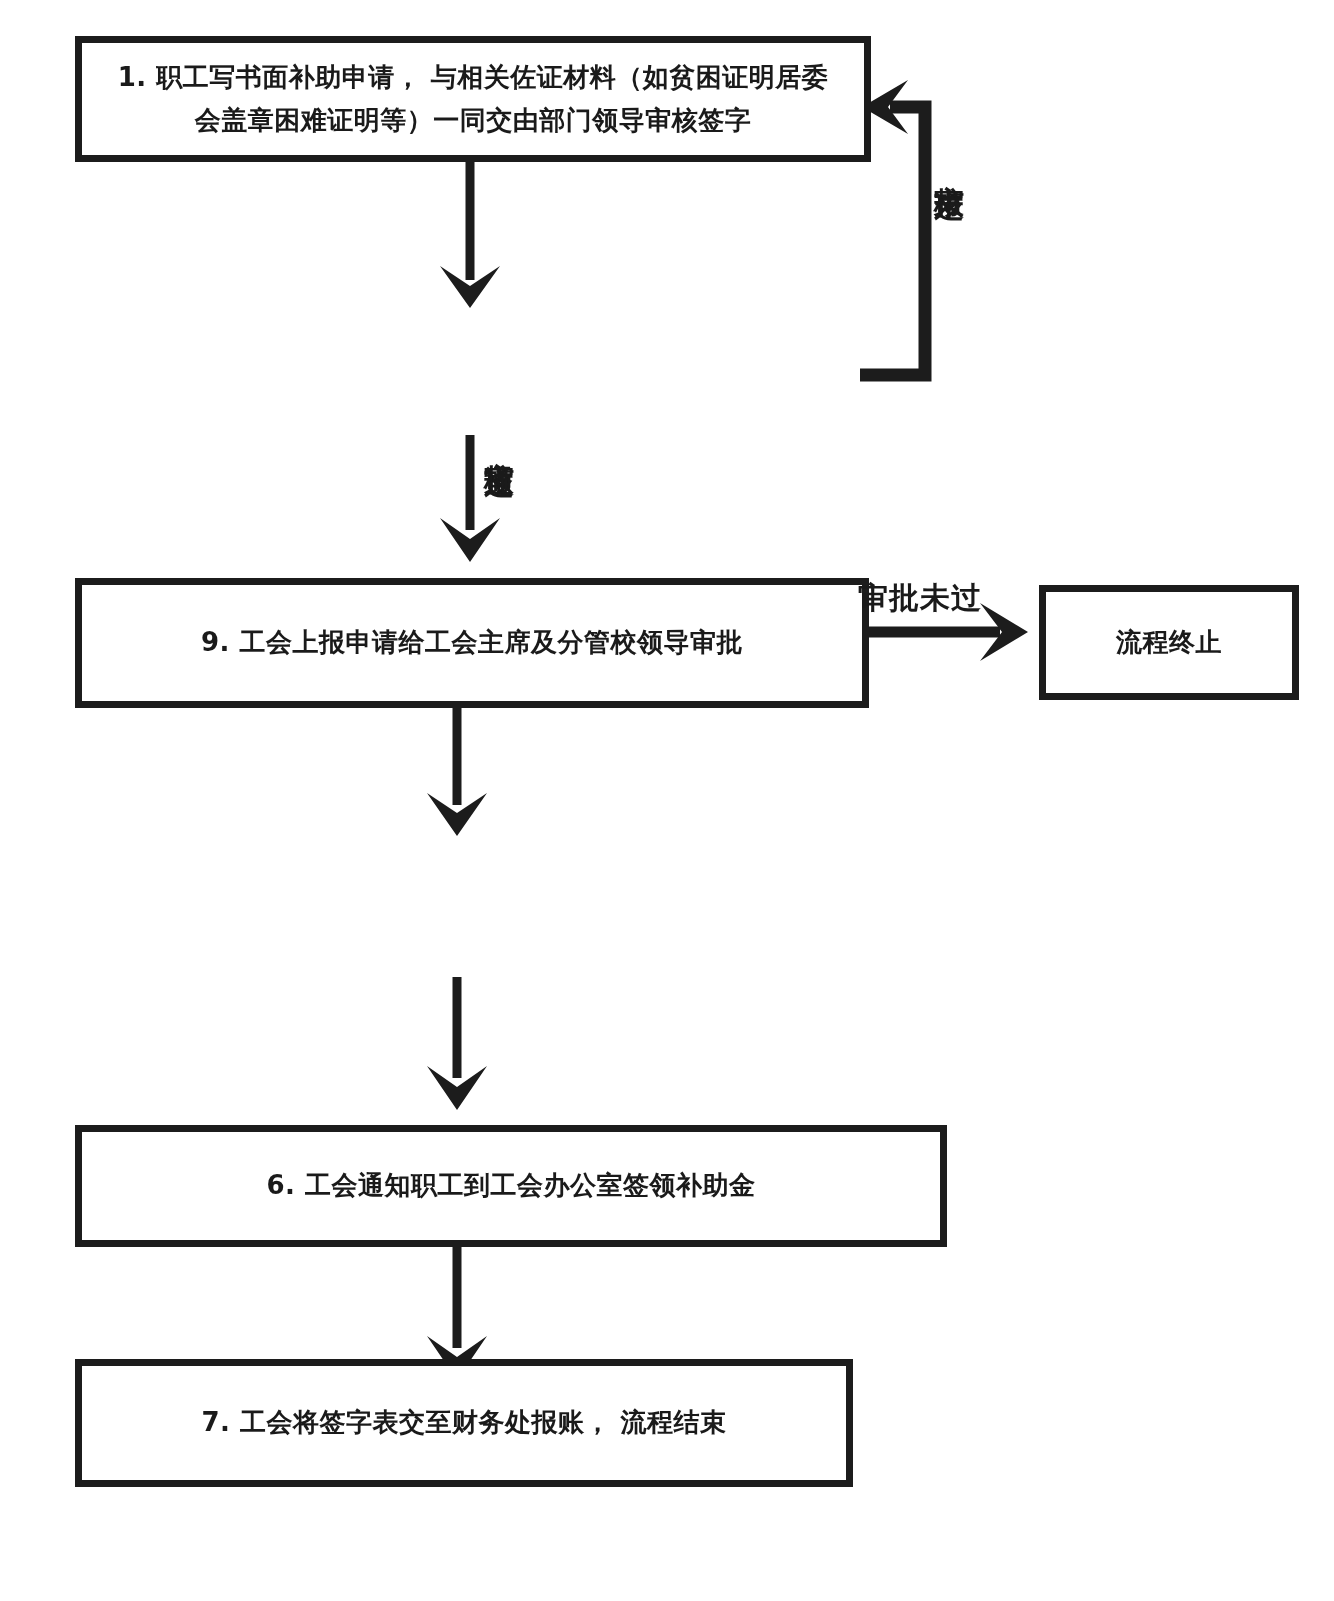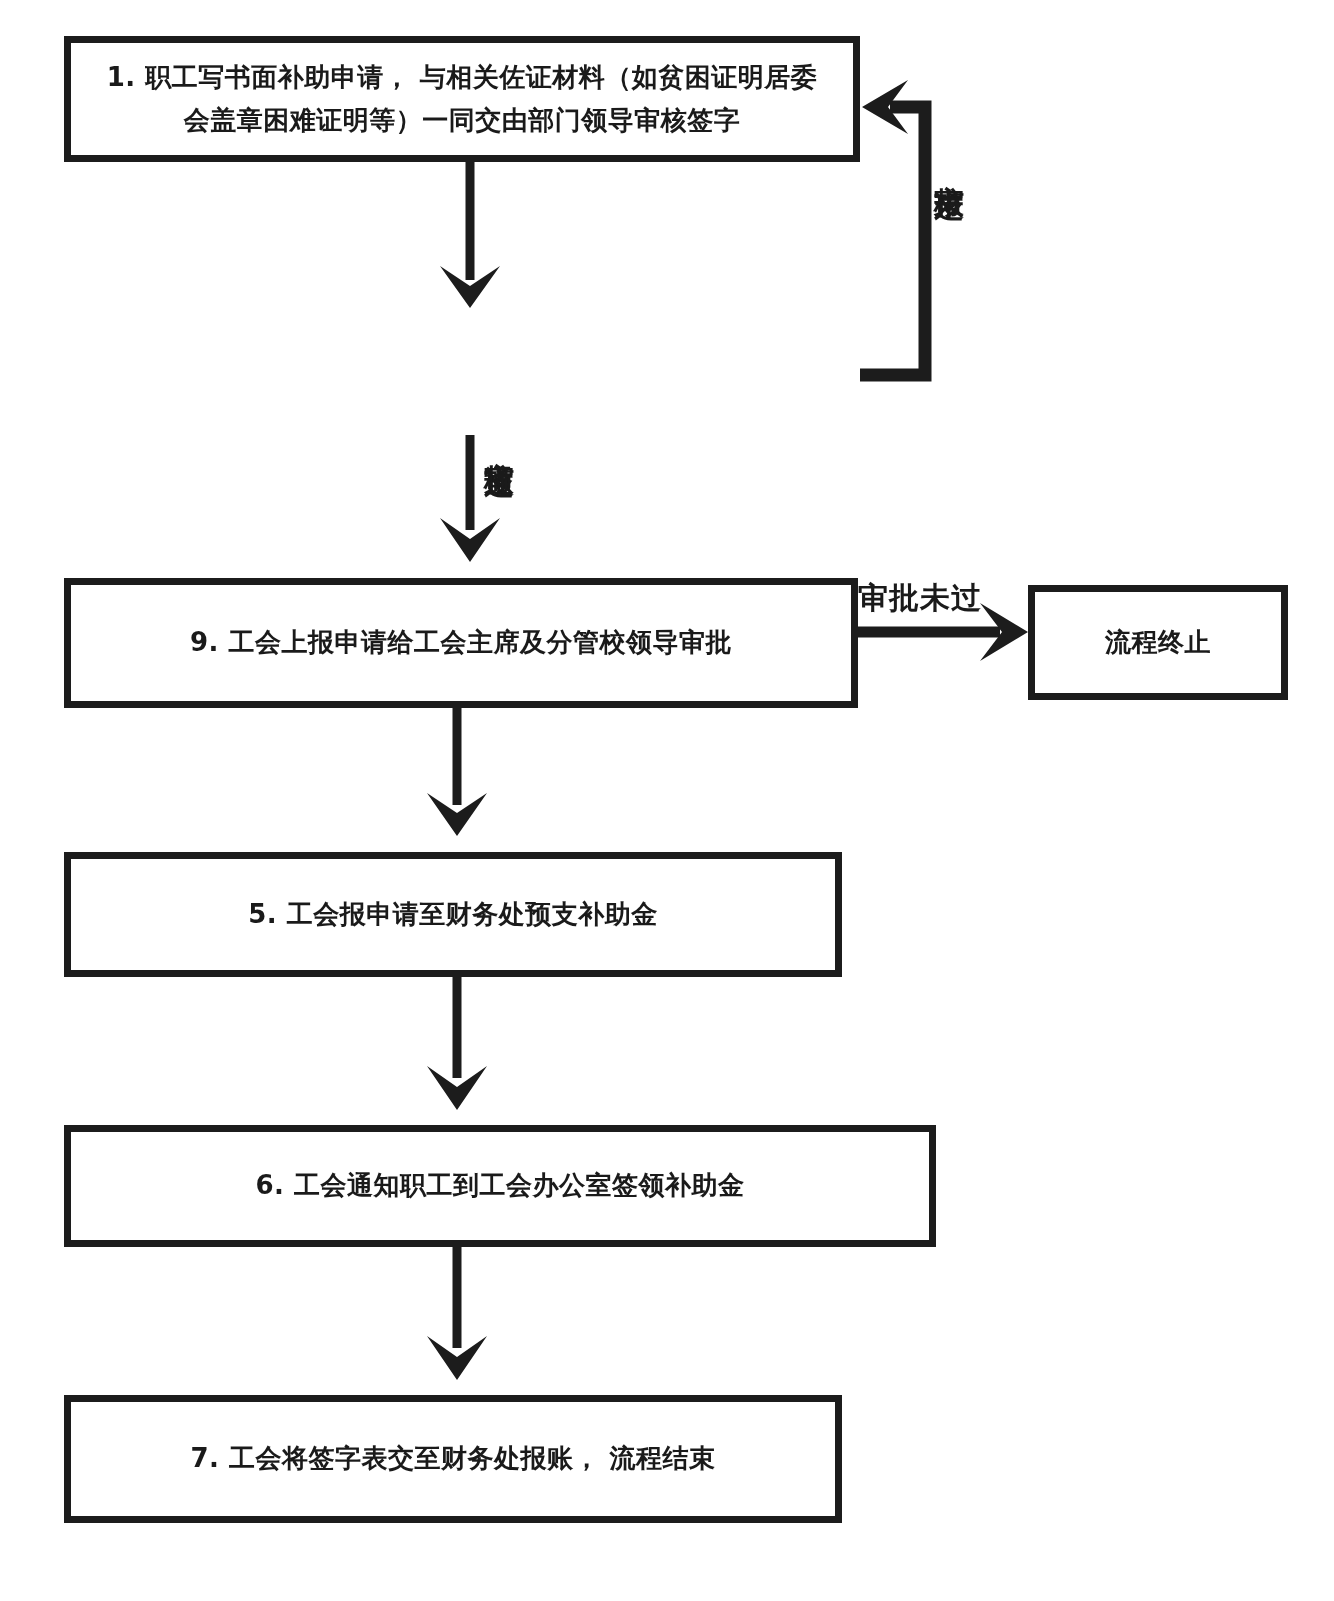--- a/index.html
+++ b/index.html
@@ -20,20 +20,21 @@
   }
   .node {
     position: absolute;
     box-sizing: border-box;
     border: 7px solid #1c1c1c;
     background: #ffffff;
     display: flex;
     align-items: center;
     justify-content: center;
     text-align: center;
+    margin-left: 11px;
   }
   .node-text {
     font-family: "DejaVu Sans", "Liberation Sans", sans-serif;
     font-weight: 700;
     font-size: 26px;
     line-height: 1.65;
     color: #1a1a1a;
     letter-spacing: 0.5px;
     padding: 0 26px;
     white-space: pre-line;
@@ -41,21 +42,21 @@
   .node-text.single {
     line-height: 1.3;
   }
 
   
   #box1 { left: 64px;   top: 36px;   width: 796px;  height: 126px; }
   #box2 { left: 64px;   top: 308px;  width: 796px;  height: 127px; }
   #box4 { left: 64px;   top: 578px;  width: 794px;  height: 130px; }
   #box5 { left: 64px;   top: 852px;  width: 778px;  height: 125px; }
   #box6 { left: 64px;   top: 1125px; width: 872px;  height: 122px; }
-  #box7 { left: 64px;   top: 1395px; width: 778px;  height: 128px; }
+  #box7 { left: 64px;   top: 1359px; width: 778px;  height: 128px; }
   #boxend { left: 1028px; top: 585px; width: 260px; height: 115px; }
 
   
   .vlabel {
     position: absolute;
     font-family: "DejaVu Sans", "Liberation Sans", sans-serif;
     font-weight: 700;
     font-size: 30px;
     color: #1a1a1a;
     writing-mode: vertical-rl;
@@ -136,23 +137,20 @@
   <div class="node" id="box1">
     <span class="node-text">1. 职工写书面补助申请，  与相关佐证材料（如贫困证明居委
 会盖章困难证明等）一同交由部门领导审核签字</span>
   </div>
 
 
   <div class="node" id="box4">
     <span class="node-text single">9. 工会上报申请给工会主席及分管校领导审批</span>
   </div>
 
-  <div class="node" id="box5">
-    <span class="node-text single">5. 工会报申请至财务处预支补助金</span>
-  </div>
 
   <div class="node" id="box6">
     <span class="node-text single">6. 工会通知职工到工会办公室签领补助金</span>
   </div>
 
   <div class="node" id="box7">
     <span class="node-text single">7. 工会将签字表交至财务处报账，  流程结束</span>
   </div>
 
   <div class="node" id="boxend">

